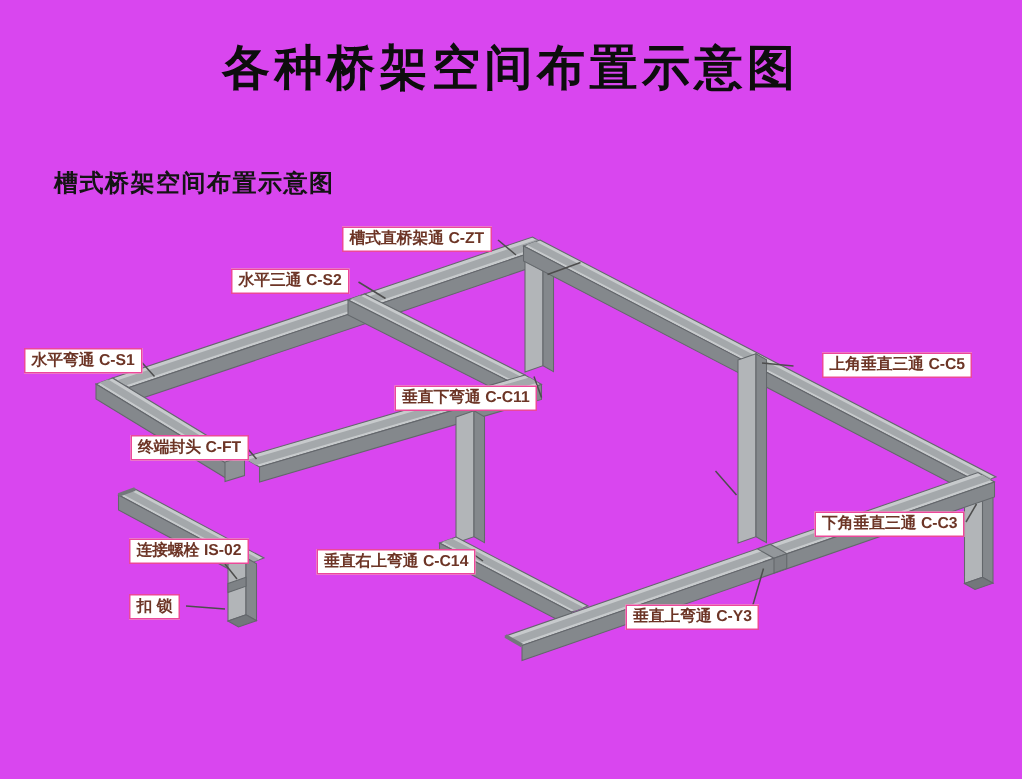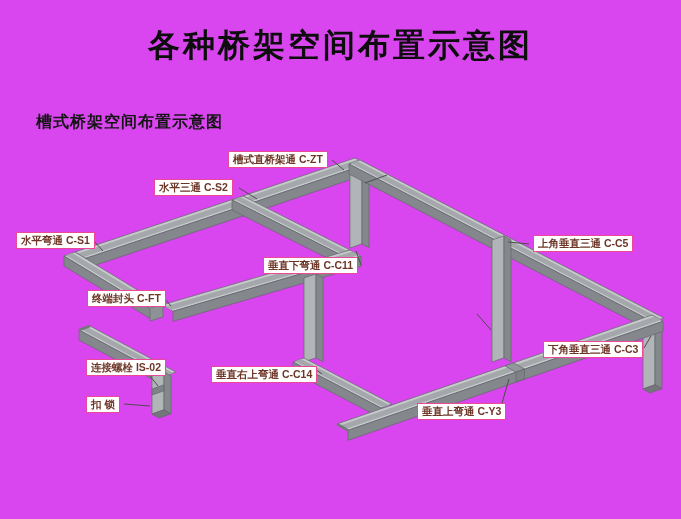--- a/index.html
+++ b/index.html
@@ -86,21 +86,21 @@
       <line x1="644" y1="348" x2="651" y2="336" stroke="#4d4d4d" stroke-width="1"></line>
       <line x1="150" y1="376" x2="158" y2="386" stroke="#4d4d4d" stroke-width="1"></line>
       <line x1="322" y1="374" x2="312" y2="367" stroke="#4d4d4d" stroke-width="1"></line>
       <line x1="124" y1="404" x2="150" y2="406" stroke="#4d4d4d" stroke-width="1"></line>
       <line x1="500" y1="410" x2="509" y2="379" stroke="#4d4d4d" stroke-width="1"></line>
     </svg>
 
   <div class="lbl" style="left:228px;top:151px">槽式直桥架通 C-ZT</div>
   <div class="lbl" style="left:154px;top:179px">水平三通 C-S2</div>
   <div class="lbl" style="left:16px;top:232px">水平弯通 C-S1</div>
-  <div class="lbl" style="left:533px;top:235px">上角垂直三通 C-C5</div>
+  <div class="lbl" style="left:548px;top:235px">上角垂直三通 C-C5</div>
   <div class="lbl" style="left:263px;top:257px">垂直下弯通 C-C11</div>
   <div class="lbl" style="left:87px;top:290px">终端封头 C-FT</div>
   <div class="lbl" style="left:543px;top:341px">下角垂直三通 C-C3</div>
   <div class="lbl" style="left:86px;top:359px">连接螺栓 IS-02</div>
   <div class="lbl" style="left:211px;top:366px">垂直右上弯通 C-C14</div>
   <div class="lbl" style="left:86px;top:396px">扣 锁</div>
   <div class="lbl" style="left:417px;top:403px">垂直上弯通 C-Y3</div>
 </div>
 
 </body></html>

